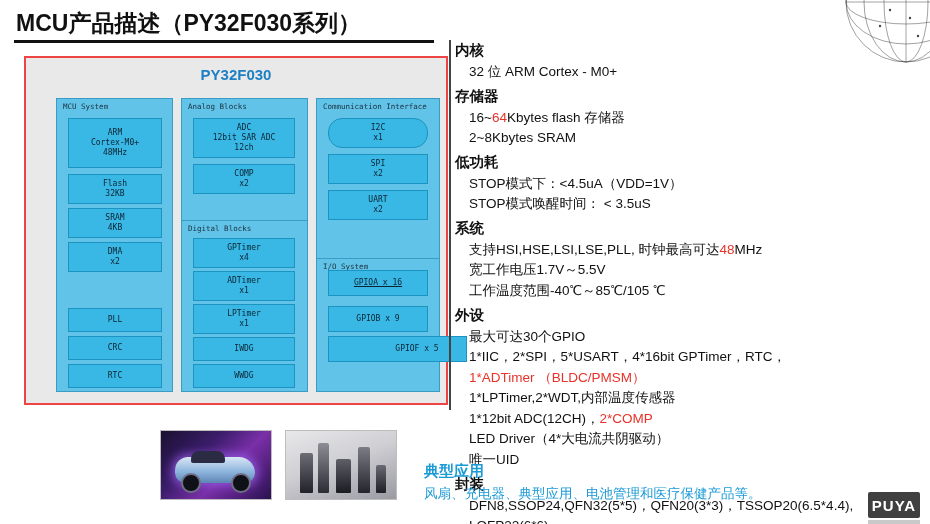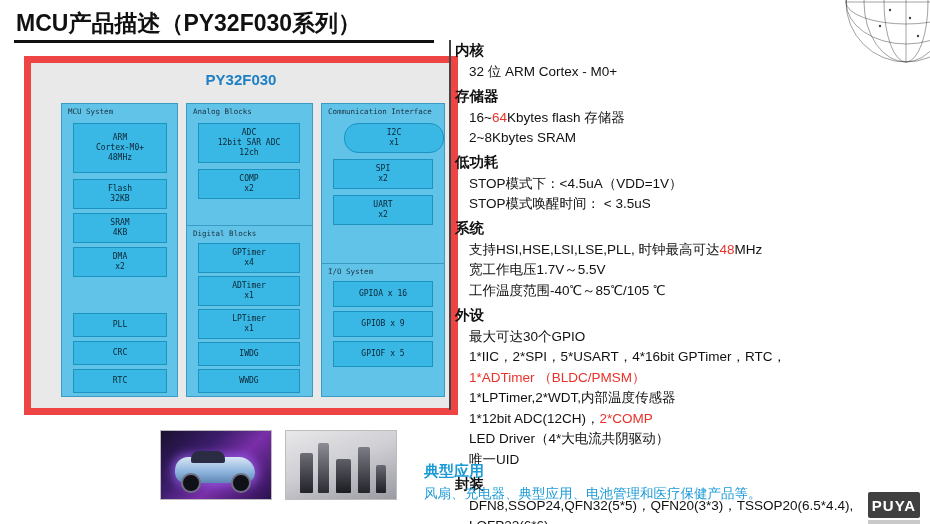--- a/index.html
+++ b/index.html
@@ -21,21 +21,21 @@
     position:absolute;left:14px;top:40px;width:420px;height:3px;background:#111;
   }
   
   .globe{
     position:absolute;right:-34px;top:-40px;width:150px;height:130px;
     opacity:.85;
   }
   
   .diagram{
     position:absolute;left:24px;top:56px;width:420px;height:345px;
-    background:#e9e9e9;border:7px solid #ef4444;
+    background:#e9e9e9;border:2px solid #ef4444;
   }
   .diagram-title{
     position:absolute;left:0;right:0;top:8px;text-align:center;
     font-size:15px;font-weight:bold;color:#1d7fc4;
   }
   .grp{
     position:absolute;background:#62c3e8;border:1px solid #3a9cc4;
   }
   .grp-label{
     position:absolute;left:6px;top:3px;font-size:7.5px;color:#18303f;
@@ -190,43 +190,43 @@
   <div class="blk" style="left:167px;top:306px;width:100px;height:22px;">
     <span>WWDG</span>
   </div>
   <div class="blk" style="left:167px;top:279px;width:100px;height:22px;">
     <span>IWDG</span>
   </div>
 
   <div class="grp" style="left:290px;top:40px;width:122px;height:160px;">
     <div class="grp-label">Communication Interface</div>
   </div>
-  <div class="blk" style="left:313px;top:60px;width:98px;height:28px;border-radius:14px;">
+  <div class="blk" style="left:302px;top:60px;width:98px;height:28px;border-radius:14px;">
     <span>I2C</span>
     <span>x1</span>
   </div>
   <div class="blk" style="left:302px;top:96px;width:98px;height:28px;">
     <span>SPI</span>
     <span>x2</span>
   </div>
   <div class="blk" style="left:302px;top:132px;width:98px;height:28px;">
     <span>UART</span>
     <span>x2</span>
   </div>
 
   <div class="grp" style="left:290px;top:200px;width:122px;height:132px;">
     <div class="grp-label">I/O System</div>
   </div>
-  <div class="blk" style="left:302px;top:218px;width:98px;height:24px;">
+  <div class="blk" style="left:302px;top:212px;width:98px;height:24px;text-decoration:underline;">
     <span>GPIOA x 16</span>
   </div>
   <div class="blk" style="left:302px;top:248px;width:98px;height:24px;">
     <span>GPIOB x 9</span>
   </div>
-  <div class="blk" style="left:302px;top:278px;width:98px;height:24px;">
+  <div class="blk" style="left:302px;top:278px;width:98px;height:24px;padding-left:39px;">
     <span>GPIOF x 5</span>
   </div>
 </div>
 
 <div class="divider-v"></div>
 
 <div class="specs">
 
   <h3>内核</h3>
   <div class="ln">32 位 ARM Cortex - M0+</div>

